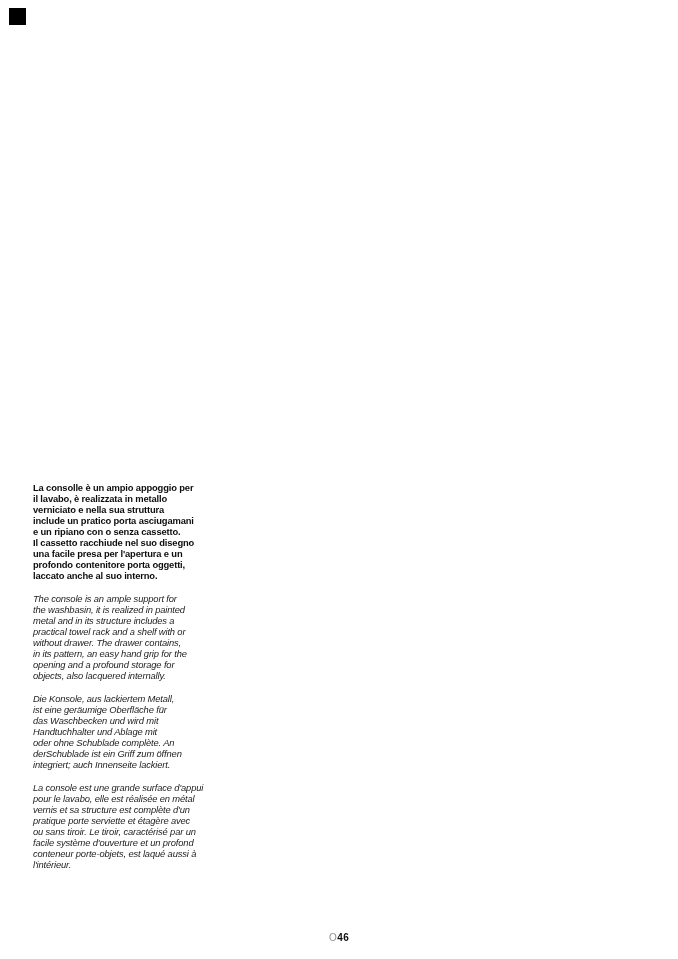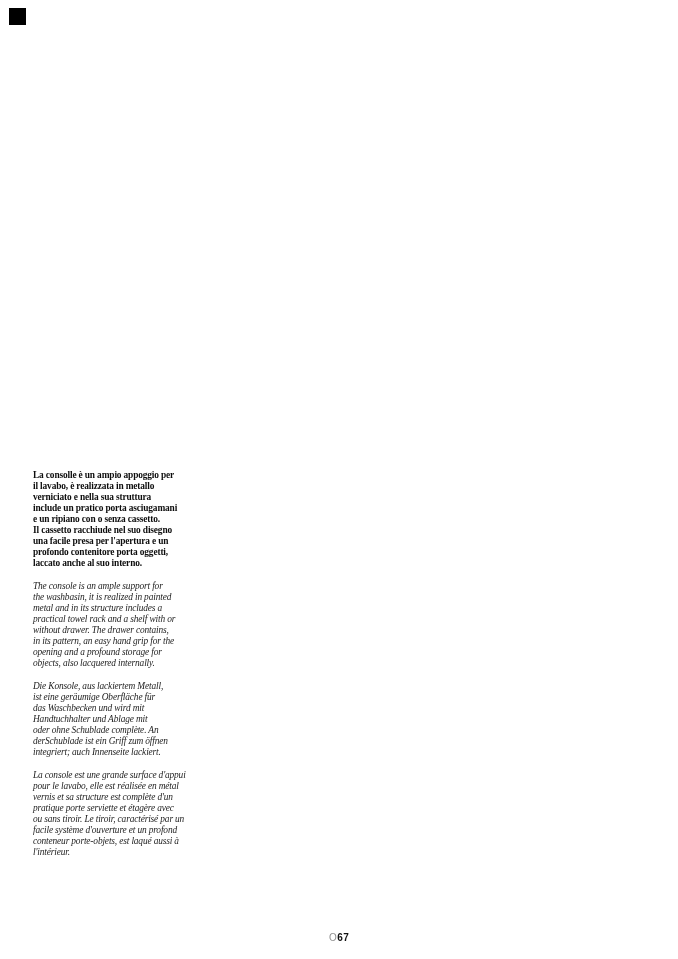--- a/index.html
+++ b/index.html
@@ -20,26 +20,25 @@
     height: 17px;
     background: #000000;
   }
   .text-column {
     position: absolute;
     left: 33px;
     top: 470px;
     width: 230px;
   }
   .para {
-    margin: 0 0 12px 0;
+    margin: 12px 0 12px 0;
     font-size: 9.4px;
     line-height: 11px;
     white-space: pre;
     letter-spacing: -0.15px;
-    font-family: Liberation Serif, serif;
   }
   .para.it-bold {
     font-weight: 700;
     color: #0d0d0d;
   }
   .para.translation {
     font-style: italic;
     font-weight: 400;
     color: #1c1c1c;
   }
@@ -99,16 +98,16 @@
 pour le lavabo, elle est réalisée en métal
 vernis et sa structure est complète d'un
 pratique porte serviette et étagère avec
 ou sans tiroir. Le tiroir, caractérisé par un
 facile système d'ouverture et un profond
 conteneur porte-objets, est laqué aussi à
 l'intérieur.</p>
   </div>
 
   <div class="page-number">
-    <span class="pn-prefix">O</span><span class="pn-value">67</span>
+    <span class="pn-prefix">O</span><span class="pn-value">46</span>
   </div>
 
 </div>
 
 </body></html>

